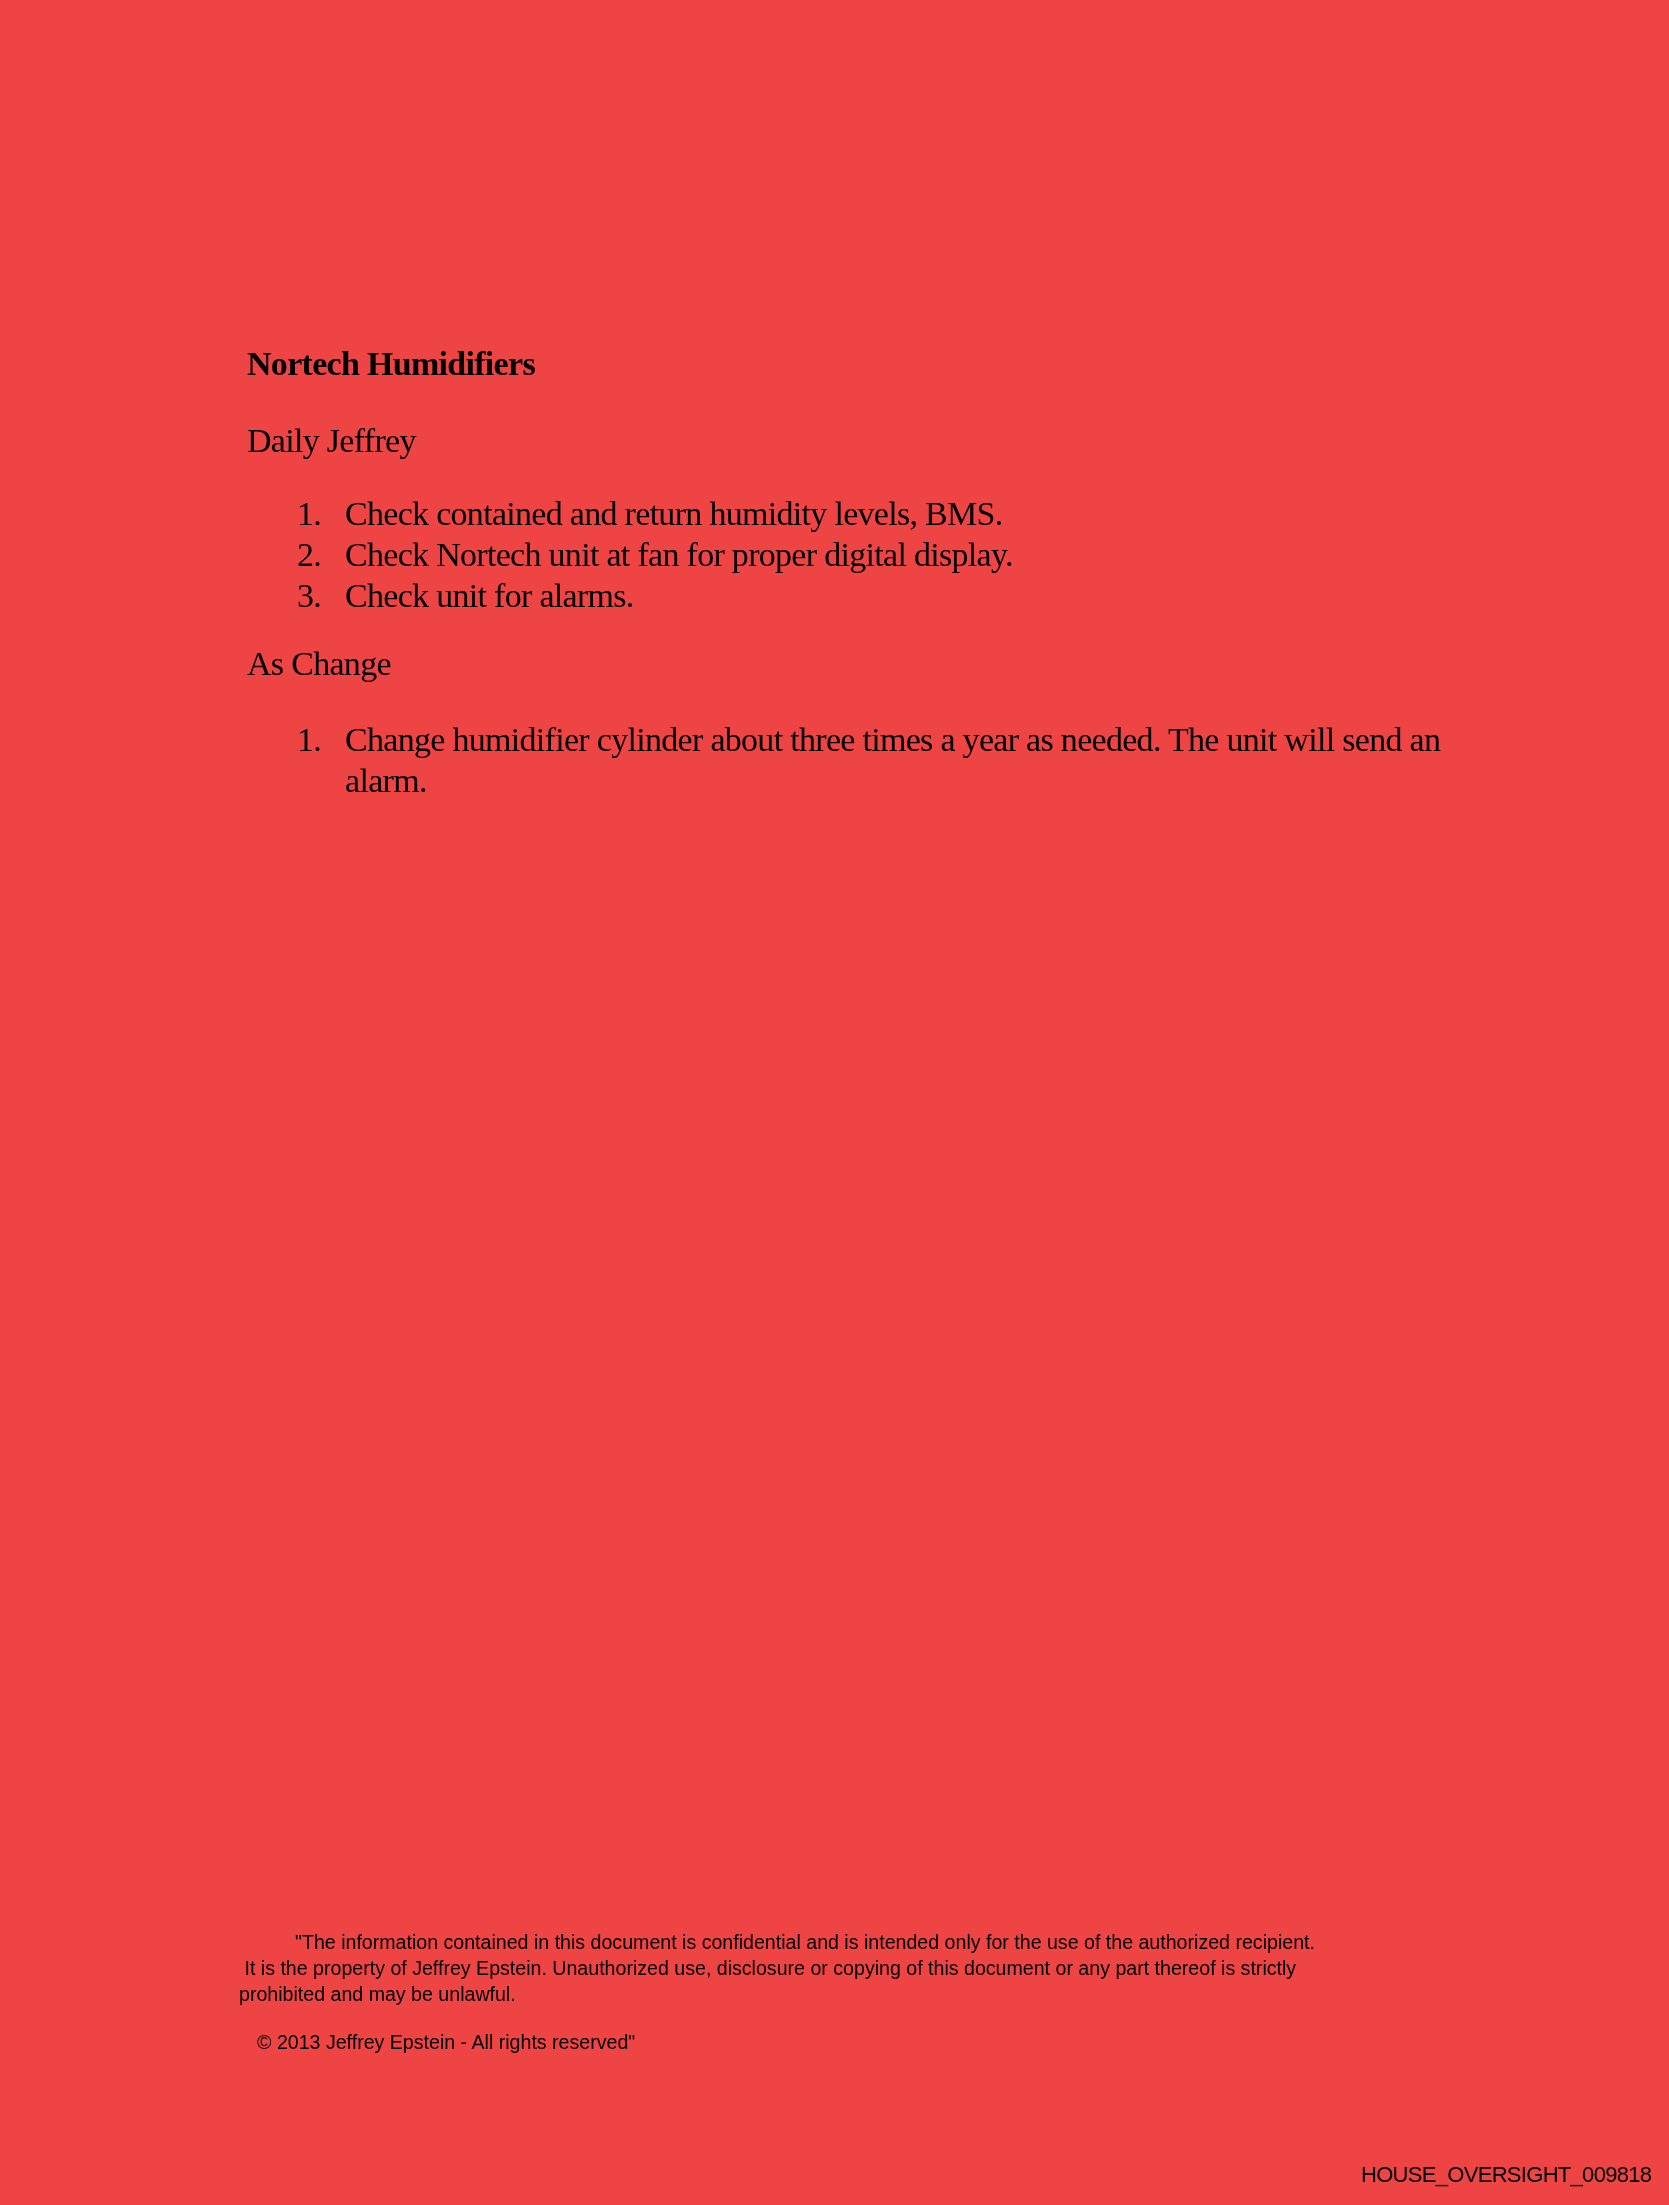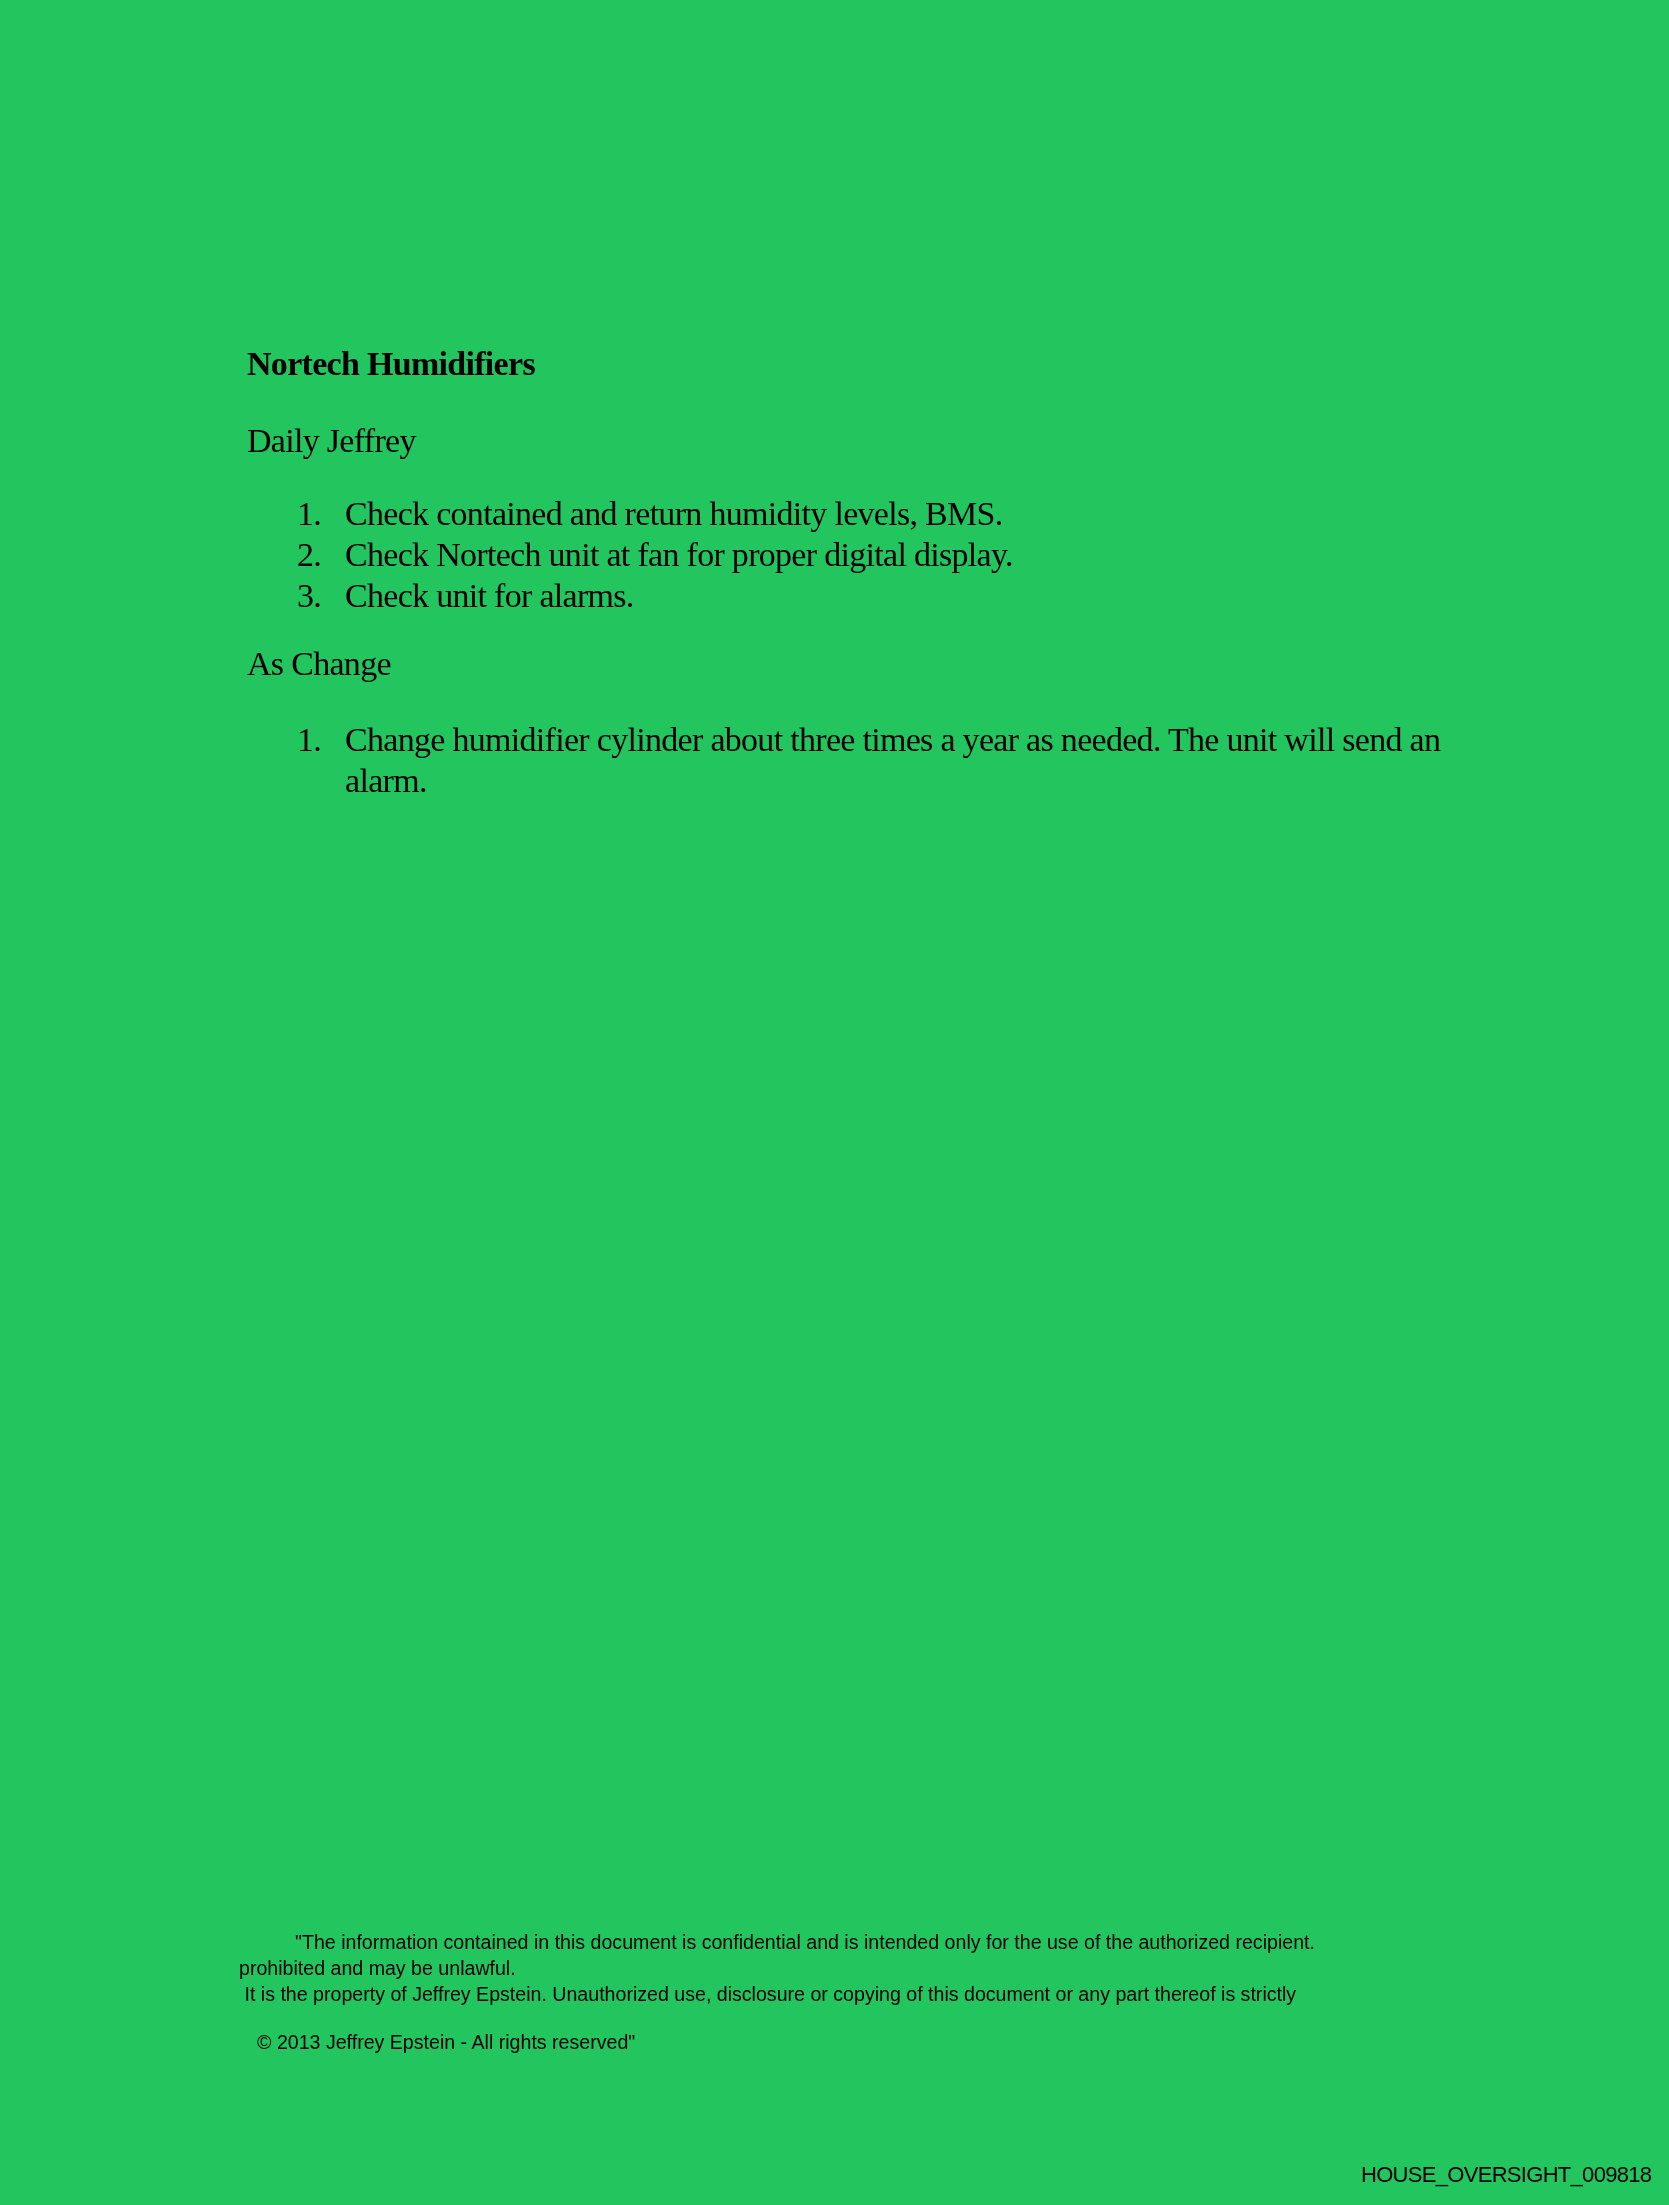--- a/index.html
+++ b/index.html
@@ -4,21 +4,21 @@
 <style>
   html, body {
     margin: 0;
     padding: 0;
     background: #ffffff;
   }
   .page {
     position: relative;
     width: 1669px;
     height: 2205px;
-    background: #22c55e;
+    background: #ef4444;
     color: #000000;
     font-family: "Liberation Serif", serif;
     overflow: hidden;
   }
   .doc-title {
     position: absolute;
     left: 247px;
     top: 343px;
     margin: 0;
     font-size: 34px;
@@ -130,22 +130,22 @@
 
   <ol class="list list2">
     <li>
       <span class="num">1.</span>
       <span class="txt">Change humidifier cylinder about three times a year as needed. The unit will send an alarm.</span>
     </li>
   </ol>
 
   <div class="disclaimer">
     <div class="dline dline-first">"The information contained in this document is confidential and is intended only for the use of the authorized recipient.</div>
+    <div class="dline"> It is the property of Jeffrey Epstein. Unauthorized use, disclosure or copying of this document or any part thereof is strictly</div>
     <div class="dline">prohibited and may be unlawful.</div>
-    <div class="dline"> It is the property of Jeffrey Epstein. Unauthorized use, disclosure or copying of this document or any part thereof is strictly</div>
   </div>
 
   <div class="copyright">© 2013 Jeffrey Epstein - All rights reserved"</div>
 
   <div class="bates">HOUSE_OVERSIGHT_009818</div>
 
 </div>
 
 
 </body></html>

